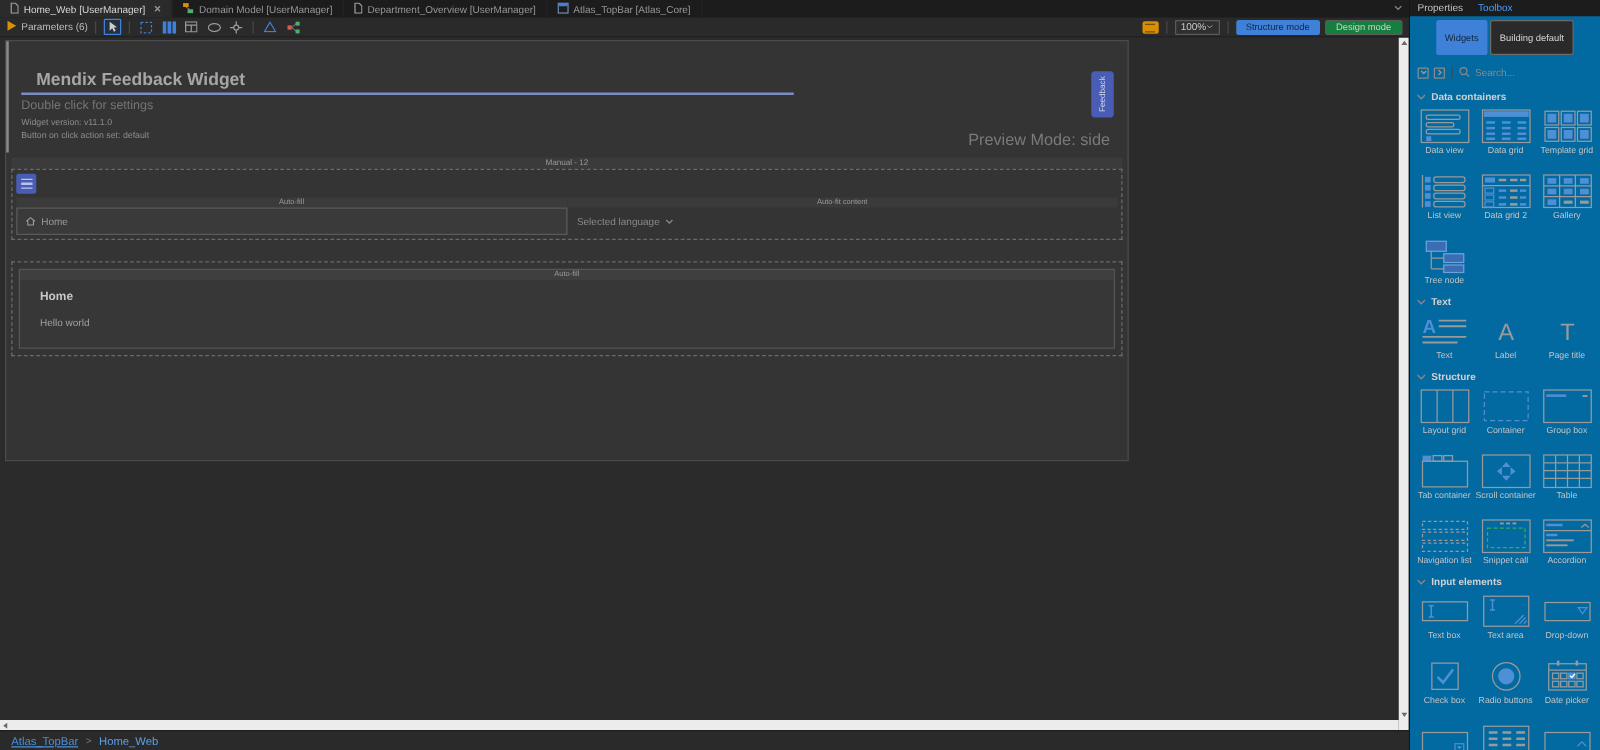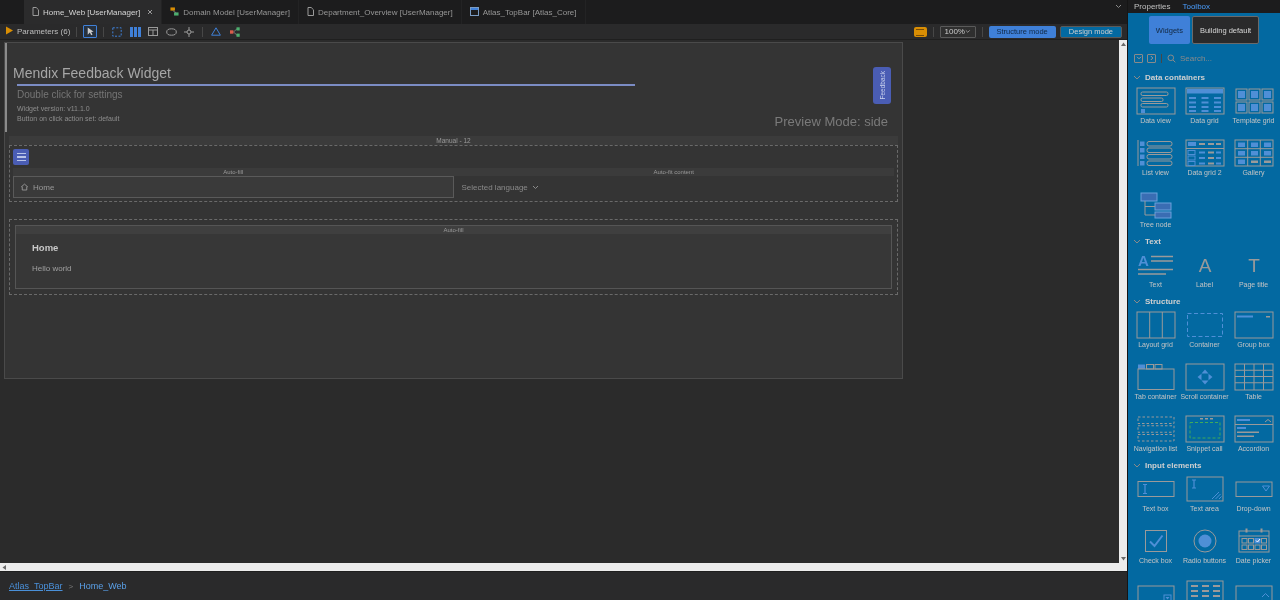--- a/index.html
+++ b/index.html
@@ -4,21 +4,21 @@
 <style>
   * { margin:0; padding:0; box-sizing:border-box; }
   html,body { width:1280px; height:600px; overflow:hidden; background:#252526;
               font-family:"Liberation Sans", sans-serif; }
   body { display:flex; }
 
   
   .main { width:1128px; display:flex; flex-direction:column; border-right:1px solid #151515; }
 
   
-  .tabbar { height:24px; background:#1c1c1d; display:flex; align-items:stretch; position:relative; flex:none;padding-left:24px; }
+  .tabbar { height:14px; background:#1c1c1d; display:flex; align-items:stretch; position:relative; flex:none; }
   .tab { display:flex; align-items:center; gap:4px; padding:0 8px; font-size:8px; color:#979797;
          border-right:1px solid #232324; cursor:default; white-space:nowrap; }
   .tab.active { background:#2b2b2c; color:#d6d6d6; }
   .tab-close { margin-left:3px; display:flex; }
   .tab-overflow { position:absolute; right:5px; top:0; height:13px; display:flex; align-items:center; }
 
   
   .toolbar { height:16px; background:#2a2a2b; border-bottom:1px solid #1f1f1f; display:flex;
              align-items:center; padding:0 5px; gap:4px; flex:none; }
   .tb-param { display:flex; align-items:center; gap:3px; font-size:8px; color:#bdbdbd; }
@@ -26,29 +26,29 @@
   .ticon { width:14px; height:13px; display:flex; align-items:center; justify-content:center; }
   .ticon.activebox { border:1px solid #3f80d8; background:#26313f; border-radius:1px; }
   .toolbar-spacer { flex:1; }
   .lang-badge { width:13px; height:10px; background:#d98e04; border-radius:2px; position:relative; }
   .lang-badge::after { content:""; position:absolute; left:2px; top:2px; width:8px; height:5px;
                        border-top:1.5px solid #7a4d05; border-bottom:1.5px solid #7a4d05; }
   .zoom-select { width:36px; height:12px; background:#2f2f2f; border:1px solid #5a5a5a; border-radius:1px;
                  display:flex; align-items:center; font-size:8px; color:#cccccc; padding:0 4px; justify-content:space-between; }
   .mode-btn { height:12px; font-size:7.5px; padding:0 8px; display:flex; align-items:center; border-radius:2px; }
   .mode-btn.on { background:#3f80d8; color:#112844; }
-  .mode-btn.off { background:#0369a1; border:1px solid #5a5a5a; color:#cfcfcf; }
+  .mode-btn.off { background:#15803d; border:1px solid #5a5a5a; color:#cfcfcf; }
 
   
   .canvas { flex:1; position:relative; background:#2b2b2b; overflow:hidden; }
   .page { position:absolute; left:4px; top:2px; width:899px; height:337px;
           background:#343434; border:1px solid #4a4a4a; }
 
   .widget-header { position:relative; height:89px; border-left:2px solid #8b8b8b; }
-  .wh-title { position:absolute; left:6px; top:22px; font-size:14px; font-weight:normal; color:#a6a6a6; }
+  .wh-title { position:absolute; left:22px; top:22px; font-size:14px; font-weight:bold; color:#a6a6a6; }
   .wh-underline { position:absolute; left:10px; top:41px; width:618px; height:2px; background:#7b8cc4; }
   .wh-sub { position:absolute; left:10px; top:46px; font-size:10px; color:#757575; }
   .wh-ver { position:absolute; left:10px; top:62px; font-size:7px; color:#8d8d8d; }
   .wh-act { position:absolute; left:10px; top:72px; font-size:7px; color:#8d8d8d; }
   .feedback-btn { position:absolute; right:11px; top:24px; width:18px; height:37px; background:#4a5db4;
                   border-radius:3px; display:flex; align-items:center; justify-content:center; }
   .feedback-btn span { writing-mode:vertical-rl; transform:rotate(180deg); font-size:6.5px; color:#ccd5ef; }
   .wh-preview { position:absolute; right:14px; top:71px; font-size:13px; color:#7a7a7a; }
 
   .row-band { margin:4px 4px 0; height:9px; background:#3b3b3b; font-size:6.5px; color:#9a9a9a;
@@ -73,21 +73,21 @@
   .cb-title { margin:8px 0 0 16px; font-size:9.5px; font-weight:bold; color:#c8c8c8; }
   .cb-body { margin:11px 0 0 16px; font-size:8px; color:#a0a0a0; }
 
   
   .vscroll { position:absolute; top:0; right:0; bottom:8px; width:8px; background:#ececec; }
   .vscroll .arr { position:absolute; left:0; width:8px; height:8px; display:flex; align-items:center; justify-content:center; }
   .hscroll { position:absolute; left:0; right:8px; bottom:0; height:8px; background:#ececec; display:flex; align-items:center; }
   .scorner { position:absolute; right:0; bottom:0; width:8px; height:8px; background:#ececec; }
 
   
-  .breadcrumb { height:29px; background:#2a2a2b; border-top:1px solid #1f1f1f; display:flex;
+  .breadcrumb { height:16px; background:#2a2a2b; border-top:1px solid #1f1f1f; display:flex;
                 align-items:center; gap:6px; padding-left:9px; font-size:9px; flex:none; }
   .bc-link { color:#4a90d9; text-decoration:underline; }
   .bc-sep { color:#7a7a7a; font-size:8px; }
   .bc-current { color:#5aa0e8; font-weight:normal; }
 
   
   .sidebar { width:152px; background:#0369a1; display:flex; flex-direction:column; overflow:hidden; }
   .sb-tabs { height:13px; background:#1c1c1d; display:flex; align-items:center; padding-left:6px; gap:12px;
              font-size:8px; flex:none; }
   .sb-tab { color:#c0c0c0; }

